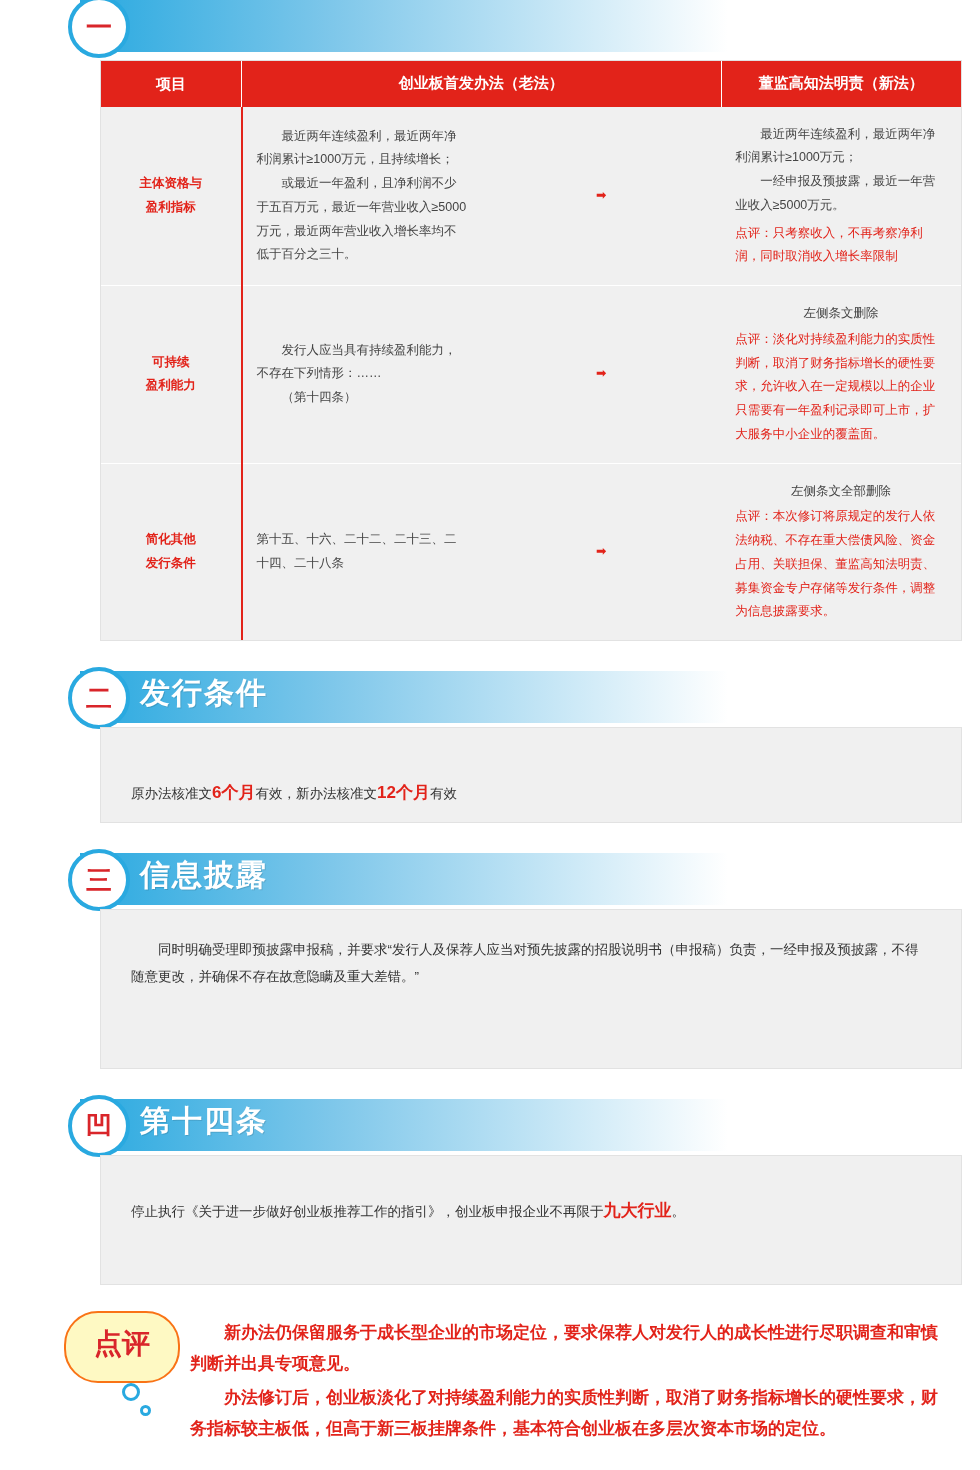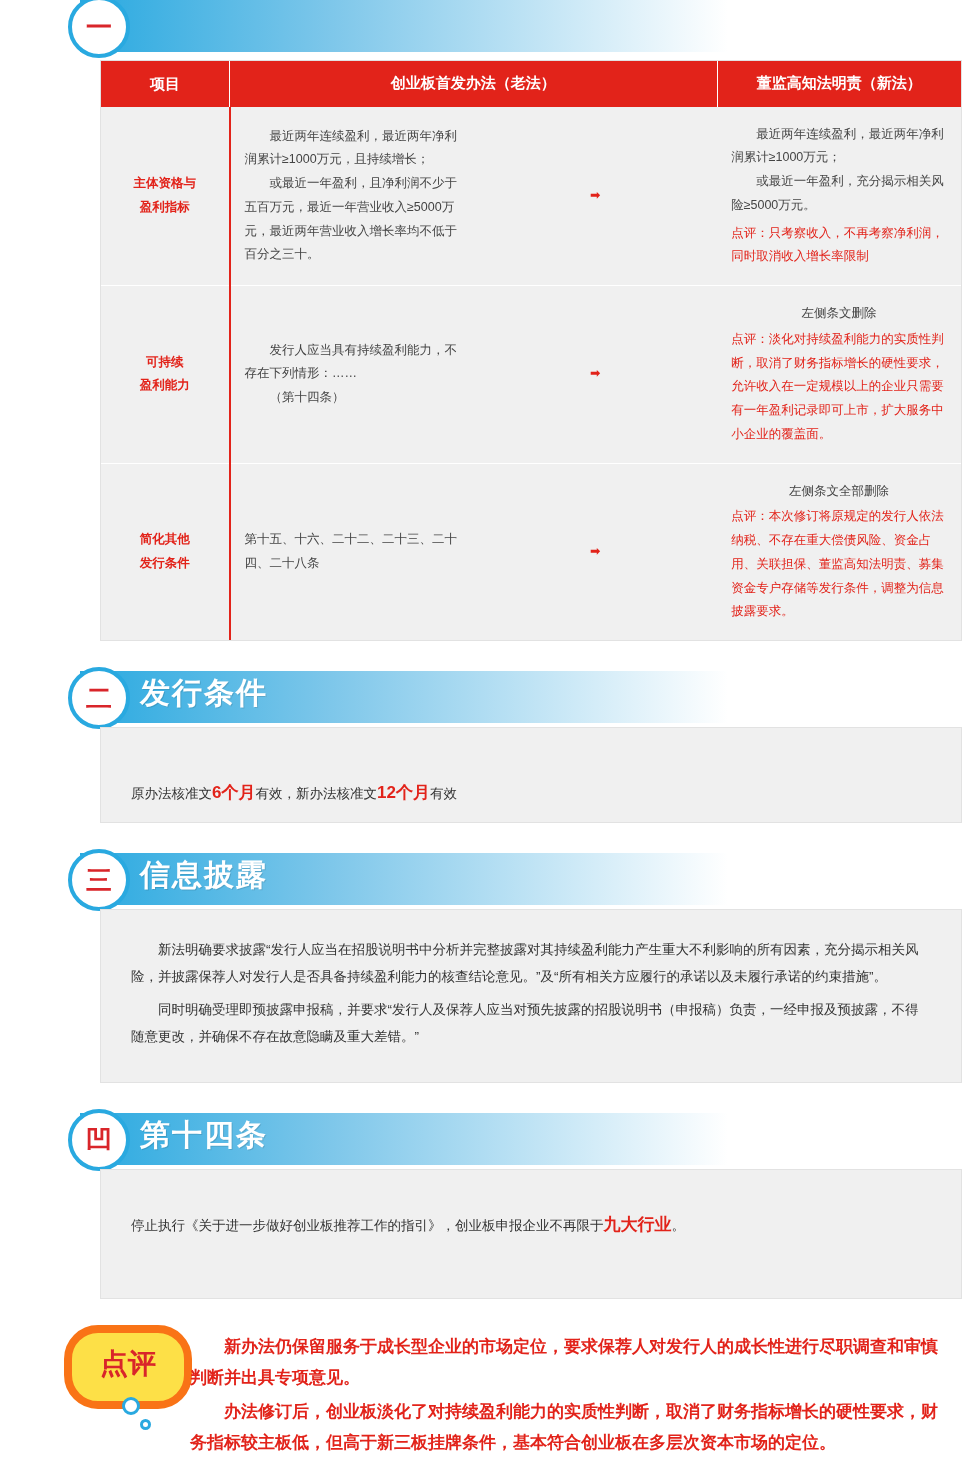--- a/index.html
+++ b/index.html
@@ -54,42 +54,42 @@
     padding:10px 0;text-align:center;
     border-right:1px solid #ffffff;
   }
   table.cmp th:last-child{border-right:none;}
   table.cmp td{
     vertical-align:middle;
     font-size:12.5px;line-height:1.9;
     padding:16px 14px;
     background:#f0f0f0;
   }
-  .col-item{width:128px;text-align:center;color:#e2231a;font-weight:bold;font-size:14px;line-height:1.7;}
+  .col-item{width:140px;text-align:center;color:#e2231a;font-weight:bold;font-size:14px;line-height:1.7;}
   .col-old{width:345px;color:#444;border-left:2px solid #e2231a;position:relative;}
   .col-new{color:#444;background:#eaeaea;}
   tr.row + tr.row td{border-top:1px solid #ffffff;}
   .arrow-cell{
     width:44px;text-align:center;color:#e2231a;font-size:26px;font-weight:bold;
     background:#f0f0f0;
   }
   .indent{text-indent:2em;display:block;}
   .center{text-align:center;}
   .cm{color:#e2231a;}
 
   
   .body-text{padding:26px 30px;font-size:13.5px;line-height:2.0;color:#333;}
   .body-text p{margin:0 0 6px 0;text-indent:2em;}
   .hl-red{color:#e2231a;font-weight:bold;font-size:17px;}
 
   
   .comment-wrap{position:relative;margin-top:26px;height:215px;}
   .bubble{
     position:absolute;left:64px;top:0;width:112px;height:68px;
-    border:8px solid #f97316;border-radius:34px;background:#fde047;
+    border:2px solid #f97316;border-radius:34px;background:#fef9c3;
   }
   .bubble span{
     display:block;text-align:center;line-height:62px;
     font-size:28px;font-weight:bold;color:#d9252a;
     font-family:"DejaVu Sans","Liberation Sans",sans-serif;
   }
   .bub-d1{position:absolute;left:122px;top:72px;width:18px;height:18px;border:3px solid #29a9e0;border-radius:50%;background:#fff;box-sizing:border-box;}
   .bub-d2{position:absolute;left:140px;top:94px;width:11px;height:11px;border:3px solid #29a9e0;border-radius:50%;background:#fff;box-sizing:border-box;}
   .comment-text{
     position:absolute;left:190px;top:6px;right:40px;
@@ -127,21 +127,21 @@
             <span style="white-space:pre-line;">主体资格与
 盈利指标</span>
           </td>
           <td class="col-old">
             <span class="indent">最近两年连续盈利，最近两年净利润累计≥1000万元，且持续增长；</span>
             <span class="indent">或最近一年盈利，且净利润不少于五百万元，最近一年营业收入≥5000万元，最近两年营业收入增长率均不低于百分之三十。</span>
           </td>
           <td class="arrow-cell">➡</td>
           <td class="col-new">
             <span class="indent">最近两年连续盈利，最近两年净利润累计≥1000万元；</span>
-            <span class="indent">或最近一年盈利，充分揭示相关风险≥5000万元。</span>
+            <span class="indent">一经申报及预披露，最近一年营业收入≥5000万元。</span>
             <span class="cm" style="display:block;margin-top:4px;">点评：只考察收入，不再考察净利润，同时取消收入增长率限制</span>
           </td>
         </tr>
 
         <tr class="row">
           <td class="col-item">
             <span style="white-space:pre-line;">可持续
 盈利能力</span>
           </td>
           <td class="col-old">
@@ -194,21 +194,20 @@
 
   <div class="sec-head">
     <div class="bar"></div>
     <div class="title">信息披露</div>
     <div class="circle">
       <span>三</span>
     </div>
   </div>
   <div class="panel" style="min-height:160px;">
     <div class="body-text">
-      <p>新法明确要求披露“发行人应当在招股说明书中分析并完整披露对其持续盈利能力产生重大不利影响的所有因素，充分揭示相关风险，并披露保荐人对发行人是否具备持续盈利能力的核查结论意见。”及“所有相关方应履行的承诺以及未履行承诺的约束措施”。</p>
       <p>同时明确受理即预披露申报稿，并要求“发行人及保荐人应当对预先披露的招股说明书（申报稿）负责，一经申报及预披露，不得随意更改，并确保不存在故意隐瞒及重大差错。”</p>
     </div>
   </div>
 
   <div class="s-gap"></div>
 
   <div class="sec-head">
     <div class="bar"></div>
     <div class="title">第十四条</div>
     <div class="circle">

